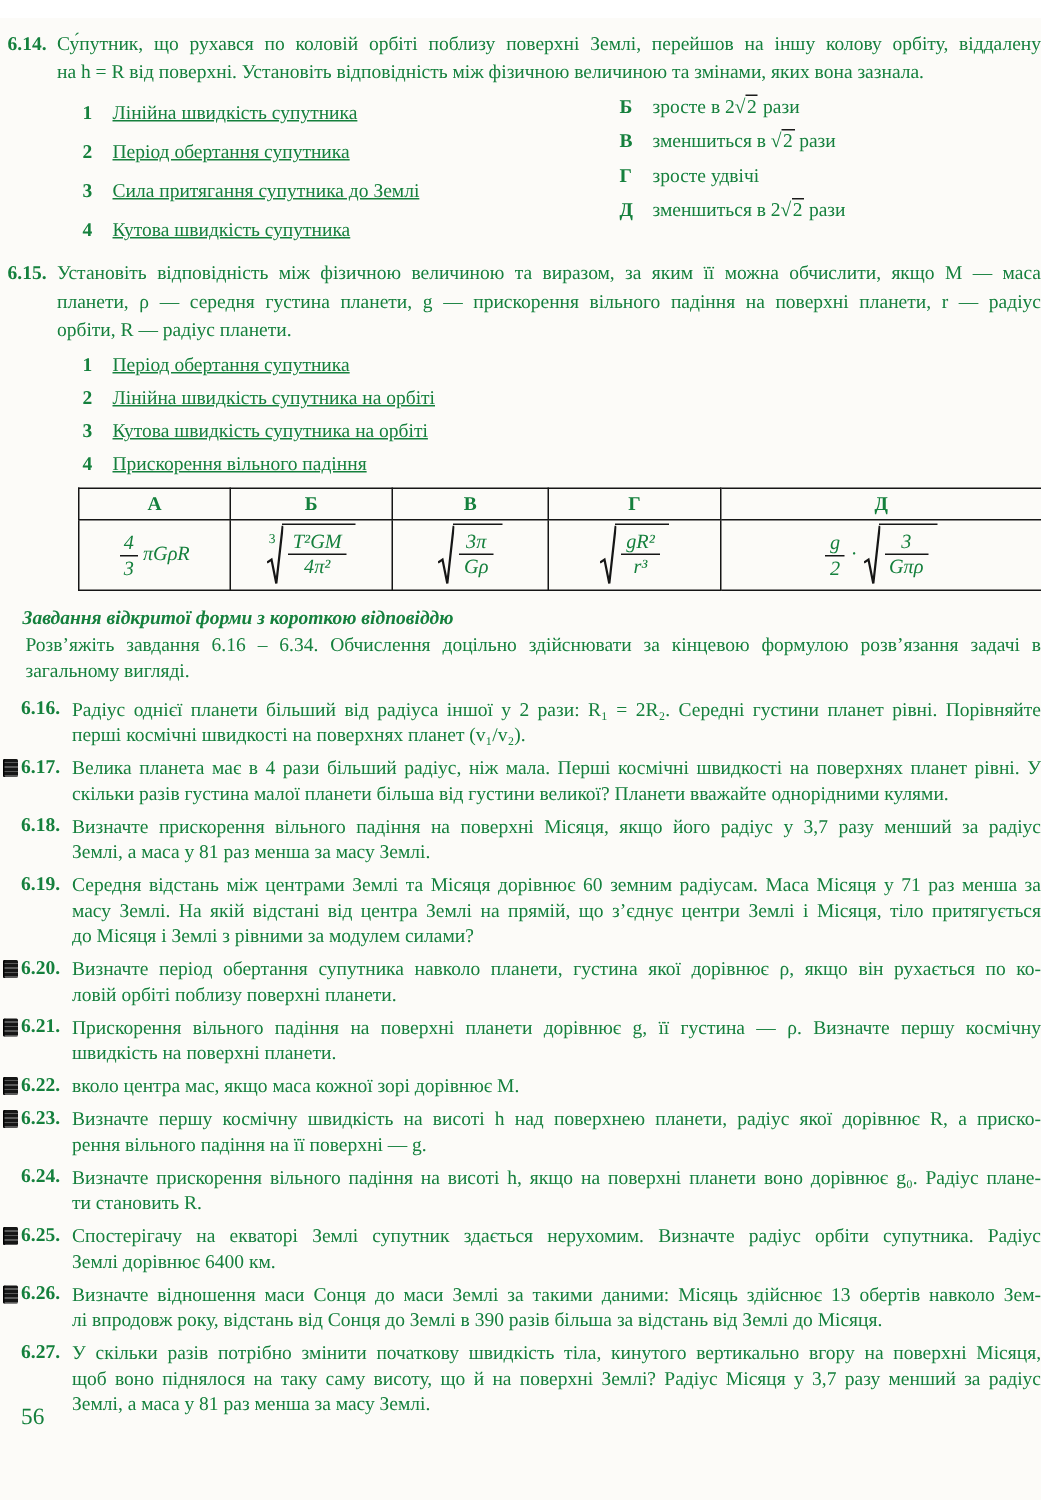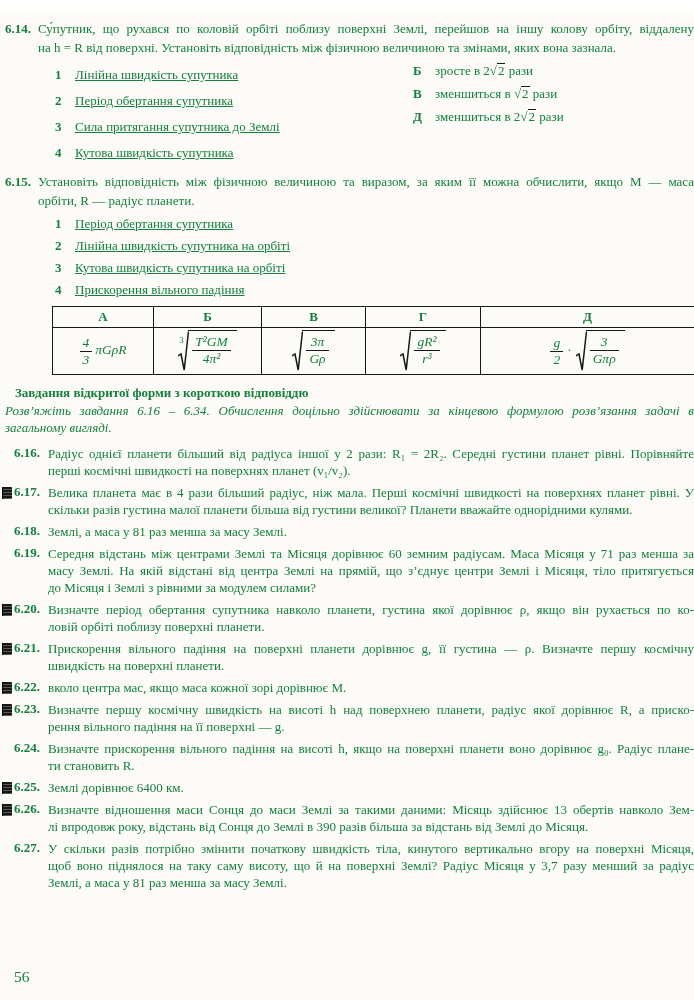--- a/index.html
+++ b/index.html
@@ -43,34 +43,34 @@
   .frac{display:inline-flex;flex-direction:column;vertical-align:middle;text-align:center;}
   .fn{border-bottom:1.2px solid #161616;padding:0 3px;line-height:16px;display:block;}
   .fd{padding:0 3px;line-height:16px;display:block;}
   .root{display:inline-flex;align-items:flex-start;position:relative;vertical-align:middle;}
   .rsvg{flex:0 0 auto;margin-top:1px;}
   .rbody{border-top:1.5px solid #161616;margin-left:-1px;padding:3px 6px 0 4px;}
   .ridx{position:absolute;left:1px;top:5px;font-size:9px;font-style:normal;}
   .mdot{margin:0 4px;font-style:normal;}
   .msuf{margin-left:3px;}
   
-  .sect-title{font-weight:700;padding-left:15px;line-height:19px;height:19px;margin-top:8px;white-space:nowrap;}
-  .sect-instr{font-style:italic;padding-left:5px;line-height:17px;height:17px;white-space:nowrap;text-align:justify;text-align-last:justify;}
+  .sect-title{font-weight:700;font-style:italic;padding-left:15px;line-height:19px;height:19px;margin-top:8px;white-space:nowrap;}
+  .sect-instr{padding-left:17px;line-height:17px;height:17px;white-space:nowrap;text-align:justify;text-align-last:justify;}
   .sect-instr.tail{text-align:left;text-align-last:left;}
   
   .probs{margin-top:9px;}
   .prob{position:relative;padding-left:48px;margin-bottom:5px;}
   .prob .line{line-height:17px;height:17px;}
   .pnum{position:absolute;left:14px;top:0;font-weight:700;white-space:nowrap;}
   .bicon{
     position:absolute;left:2px;top:2.5px;width:10px;height:12px;border-radius:1px;
     background:repeating-linear-gradient(180deg,#161616 0px,#161616 2px,#5a5a5a 2px,#5a5a5a 3px);
     box-shadow:inset 1px 0 0 #000;
   }
-  .pagenum{position:absolute;left:14px;top:956px;font-size:15.5px;}
+  .pagenum{position:absolute;left:14px;top:924px;font-size:15.5px;}
 </style>
 </head>
 <body>
 
 <div class="page">
  <div class="inner">
 
   <section class="task">
     <div class="line first"><span class="tnum">6.14.</span><span>Су́путник, що рухався по коловій орбіті поблизу поверхні Землі, перейшов на іншу колову орбіту, віддалену</span></div>
     <div class="line cont tail">на h = R від поверхні. Установіть відповідність між фізичною величиною та змінами, яких вона зазнала.</div>
@@ -79,27 +79,29 @@
         <div class="items">
           <div class="item"><span class="inum">1</span><span>Лінійна швидкість супутника</span></div>
           <div class="item"><span class="inum">2</span><span>Період обертання супутника</span></div>
           <div class="item"><span class="inum">3</span><span>Сила притягання супутника до Землі</span></div>
           <div class="item"><span class="inum">4</span><span>Кутова швидкість супутника</span></div>
         </div>
       </div>
       <div class="mright">
         <div class="opt"><span class="olet">Б</span><span>зросте в 2</span><span class="osqrt">√</span><span class="ornd">2</span><span> рази</span></div>
         <div class="opt"><span class="olet">В</span><span>зменшиться в </span><span class="osqrt">√</span><span class="ornd">2</span><span> рази</span></div>
+        <div class="opt"><span class="olet">Г</span><span>зросте удвічі</span></div>
         <div class="opt"><span class="olet">Д</span><span>зменшиться в 2</span><span class="osqrt">√</span><span class="ornd">2</span><span> рази</span></div>
       </div>
     </div>
   </section>
 
   <section class="task" style="margin-top:6px;">
     <div class="line first"><span class="tnum">6.15.</span><span>Установіть відповідність між фізичною величиною та виразом, за яким її можна обчислити, якщо M — маса</span></div>
+    <div class="line cont">планети, ρ — середня густина планети, g — прискорення вільного падіння на поверхні планети, r — радіус</div>
     <div class="line cont tail">орбіти, R — радіус планети.</div>
     <div class="items tight">
       <div class="item"><span class="inum">1</span><span>Період обертання супутника</span></div>
       <div class="item"><span class="inum">2</span><span>Лінійна швидкість супутника на орбіті</span></div>
       <div class="item"><span class="inum">3</span><span>Кутова швидкість супутника на орбіті</span></div>
       <div class="item"><span class="inum">4</span><span>Прискорення вільного падіння</span></div>
     </div>
 
     <table class="ftable">
       <tbody>
@@ -184,20 +186,21 @@
 
     <div class="prob">
       <span class="bicon"></span>
       <span class="pnum">6.17.</span>
       <div class="line">Велика планета має в 4 рази більший радіус, ніж мала. Перші космічні швидкості на поверхнях планет рівні. У</div>
       <div class="line tail">скільки разів густина малої планети більша від густини великої? Планети вважайте однорідними кулями.</div>
     </div>
 
     <div class="prob">
       <span class="pnum">6.18.</span>
+      <div class="line">Визначте прискорення вільного падіння на поверхні Місяця, якщо його радіус у 3,7 разу менший за радіус</div>
       <div class="line tail">Землі, а маса у 81 раз менша за масу Землі.</div>
     </div>
 
     <div class="prob">
       <span class="pnum">6.19.</span>
       <div class="line">Середня відстань між центрами Землі та Місяця дорівнює 60 земним радіусам. Маса Місяця у 71 раз менша за</div>
       <div class="line">масу Землі. На якій відстані від центра Землі на прямій, що з’єднує центри Землі і Місяця, тіло притягується</div>
       <div class="line tail">до Місяця і Землі з рівними за модулем силами?</div>
     </div>
 
@@ -230,20 +233,21 @@
 
     <div class="prob">
       <span class="pnum">6.24.</span>
       <div class="line">Визначте прискорення вільного падіння на висоті h, якщо на поверхні планети воно дорівнює g₀. Радіус плане-</div>
       <div class="line tail">ти становить R.</div>
     </div>
 
     <div class="prob">
       <span class="bicon"></span>
       <span class="pnum">6.25.</span>
+      <div class="line">Спостерігачу на екваторі Землі супутник здається нерухомим. Визначте радіус орбіти супутника. Радіус</div>
       <div class="line tail">Землі дорівнює 6400 км.</div>
     </div>
 
     <div class="prob">
       <span class="bicon"></span>
       <span class="pnum">6.26.</span>
       <div class="line">Визначте відношення маси Сонця до маси Землі за такими даними: Місяць здійснює 13 обертів навколо Зем-</div>
       <div class="line tail">лі впродовж року, відстань від Сонця до Землі в 390 разів більша за відстань від Землі до Місяця.</div>
     </div>
 

